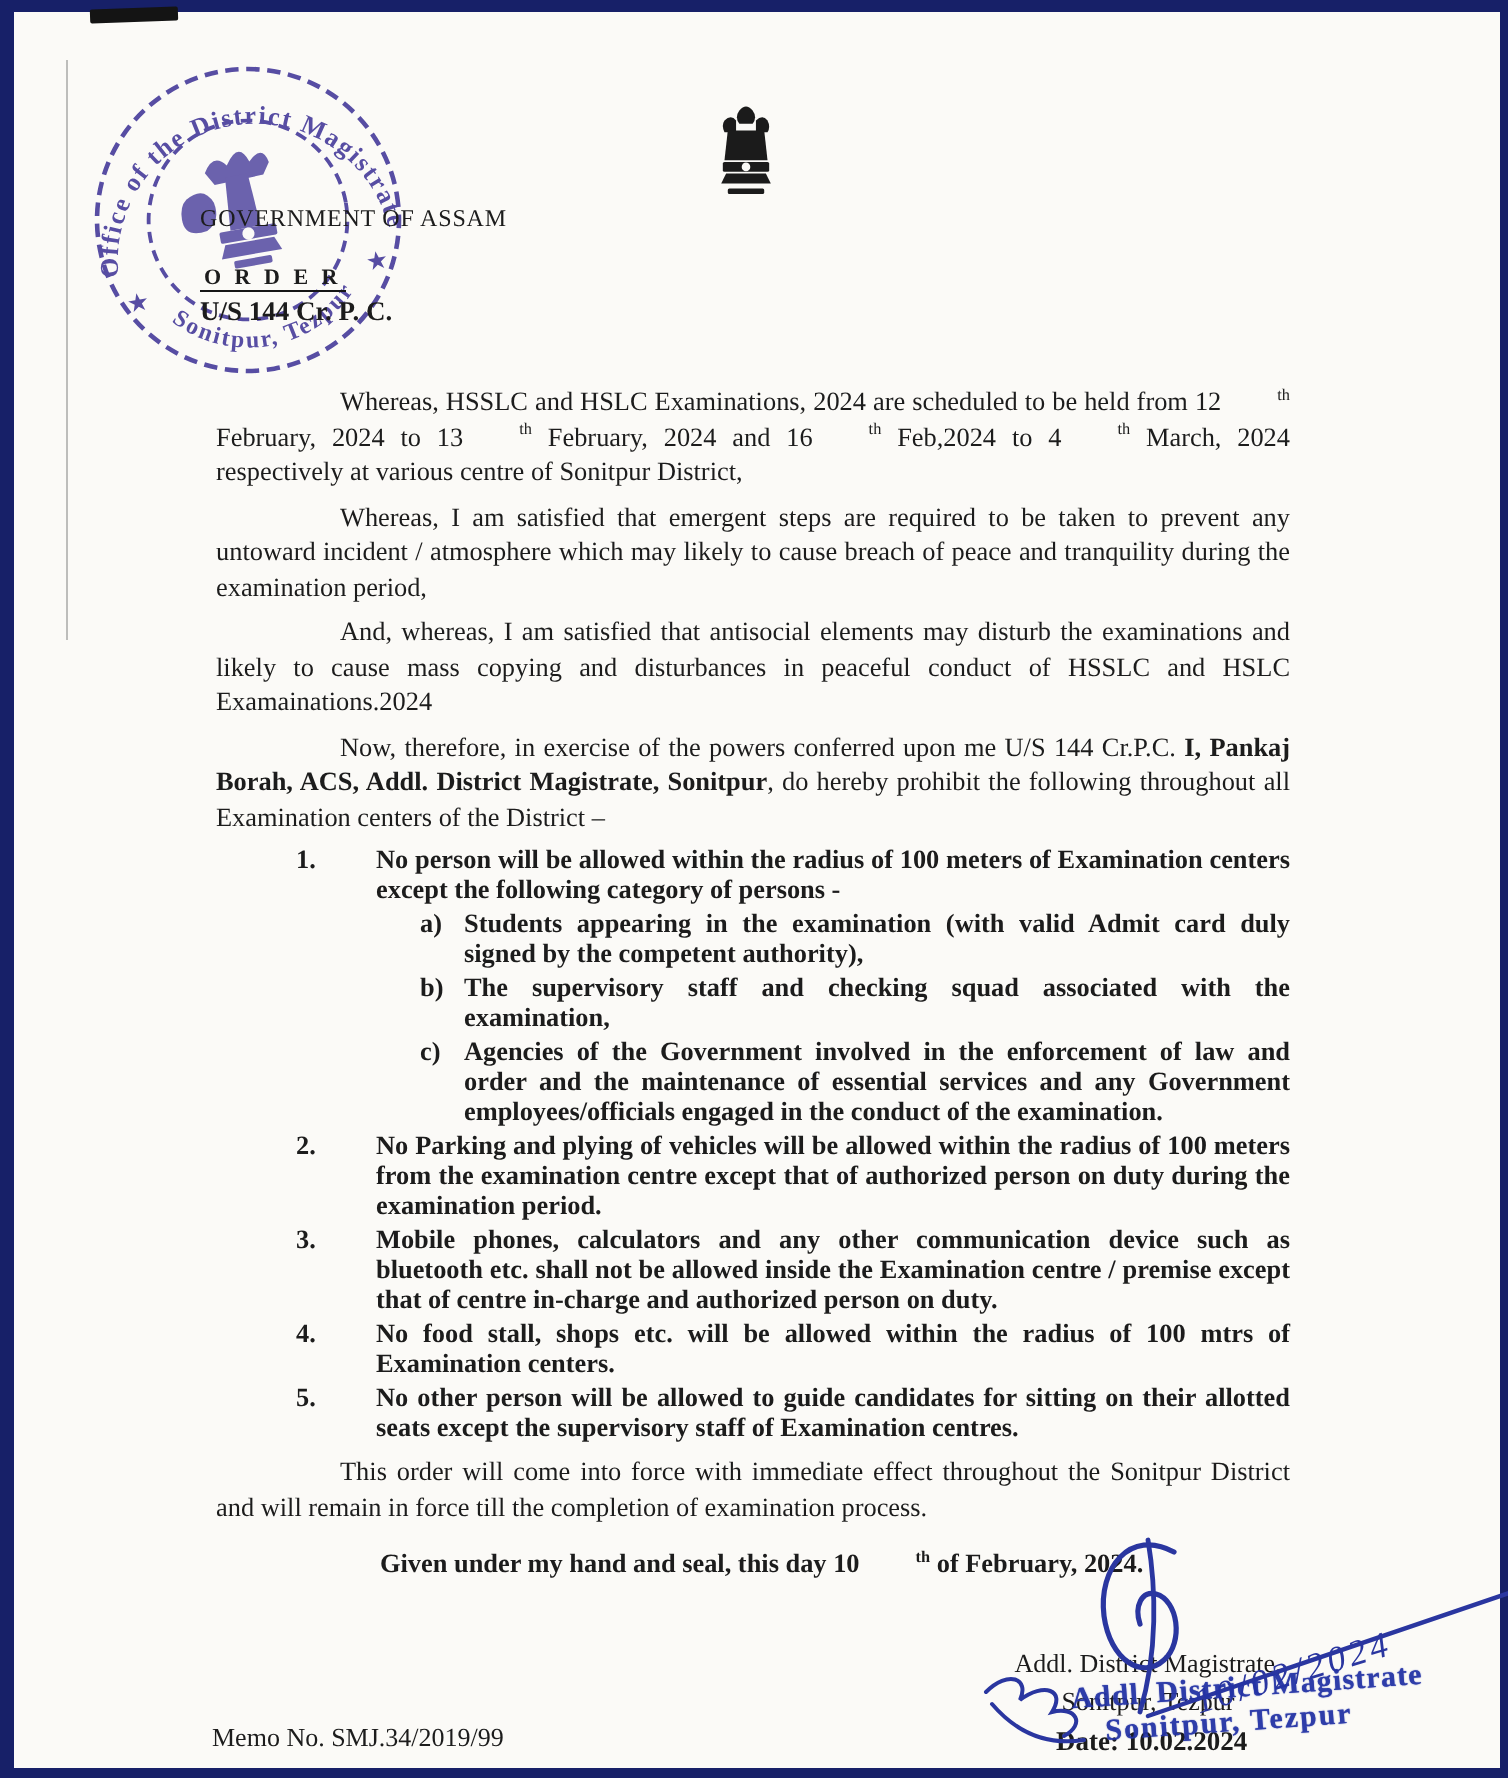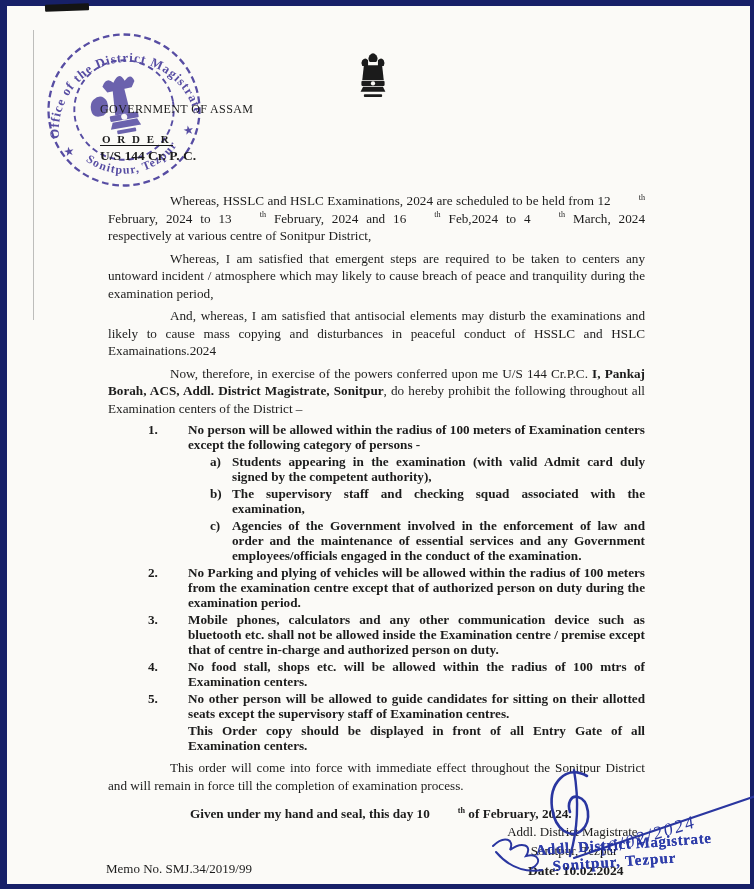--- a/index.html
+++ b/index.html
@@ -110,21 +110,21 @@
         <rect x="9" y="51" width="22" height="3.4" rx="1"></rect>
       </g>
     </svg>
     <div class="gov">GOVERNMENT OF ASSAM</div>
     <div><span class="order-title">O R D E R</span></div>
     <div class="order-sec">U/S 144 Cr. P. C.</div>
   </div>
 
   <div class="body">
     <p class="para"><span>Whereas,  HSSLC and HSLC Examinations, 2024 are scheduled to be held from 12</span><sup>th</sup><span> February, 2024 to  13</span><sup>th</sup><span> February, 2024  and 16</span><sup>th</sup><span> Feb,2024 to 4</span><sup>th</sup><span> March, 2024 respectively at various centre of Sonitpur District,</span></p>
-    <p class="para">Whereas, I am satisfied that emergent steps are required to be taken to centers any untoward incident / atmosphere which may likely to cause breach of peace and tranquility during the examination period,</p>
+    <p class="para">Whereas, I am satisfied that emergent steps are required to be taken to prevent any untoward incident / atmosphere which may likely to cause breach of peace and tranquility during the examination period,</p>
     <p class="para">And, whereas, I am satisfied that antisocial elements may disturb the examinations and likely to cause mass copying and disturbances in peaceful conduct of HSSLC and HSLC Examainations.2024</p>
     <p class="para"><span>Now, therefore, in exercise of the powers conferred upon me U/S 144 Cr.P.C. </span><span class="b">I, Pankaj Borah, ACS, Addl. District Magistrate, Sonitpur</span><span>, do hereby prohibit the following throughout all Examination centers of the District –</span></p>
 
     <div class="olist">
       <div class="oli">
         <span class="num">1.</span>
         <div>No person will be allowed within the radius of 100 meters of Examination centers except the following category of persons -</div>
       </div>
       <div class="subs">
         <div class="oli">
@@ -151,21 +151,20 @@
       <div class="oli">
         <span class="num">4.</span>
         <div>No food stall, shops etc. will be allowed within the radius of 100 mtrs of Examination centers.</div>
       </div>
       <div class="oli">
         <span class="num">5.</span>
         <div>No other person will be allowed to guide candidates for sitting on their allotted seats except the supervisory staff of Examination centres.</div>
       </div>
     </div>
 
-    <p class="note">This Order copy should be displayed in front of all Entry Gate of all Examination centers.</p>
     <p class="closing">This order will come into force with immediate effect throughout the Sonitpur District and will remain in force till the completion of examination process.</p>
     <p class="given"><span class="b">Given under my hand and seal, this day 10</span><sup class="b">th</sup><span class="b"> of February, 2024.</span></p>
   </div>
 
   <div class="sig-printed">
     <div>Addl. District Magistrate,</div>
     <div>Sonitpur, Tezpur</div>
   </div>
 
   <svg class="sig-flourish" viewBox="0 0 88 96">

